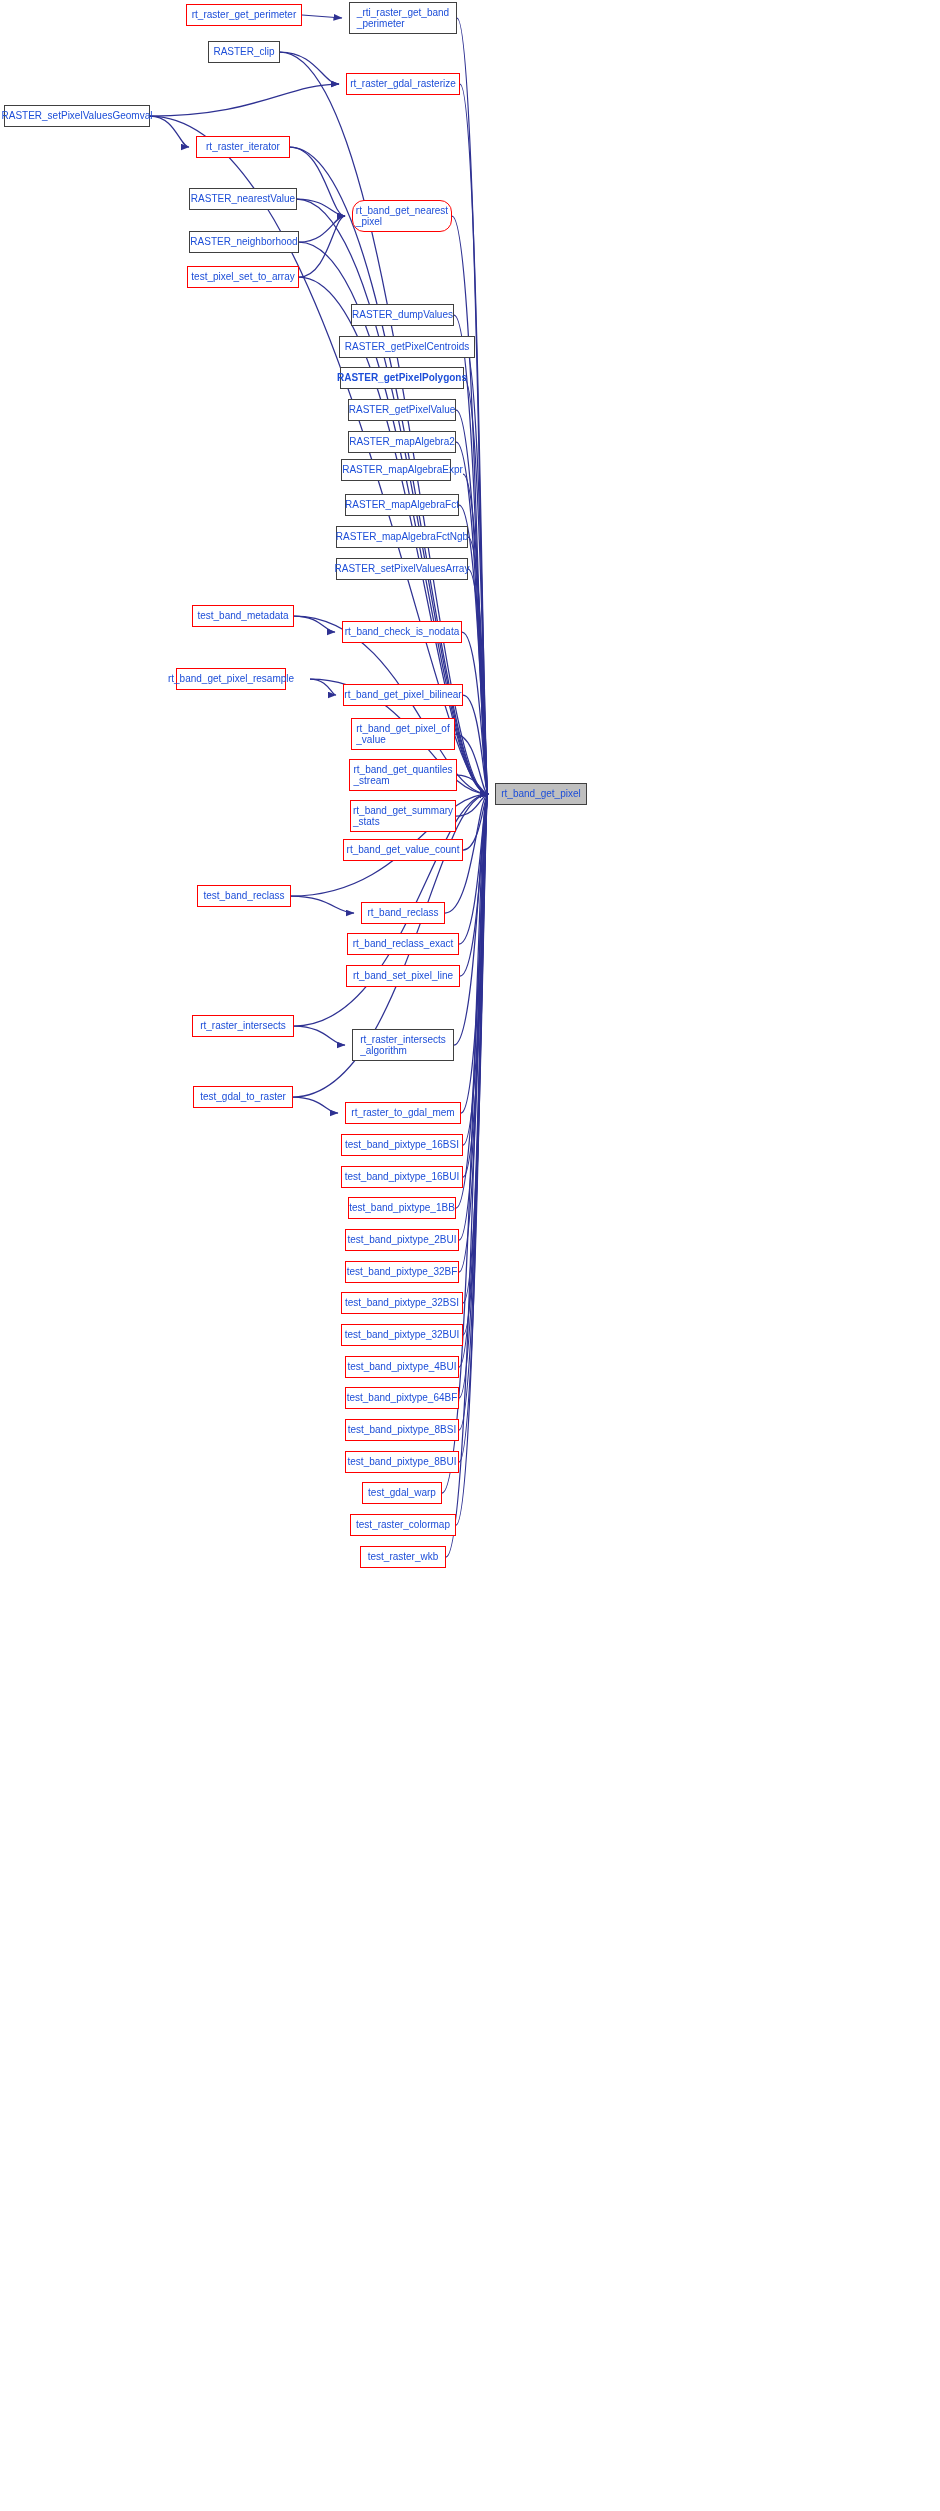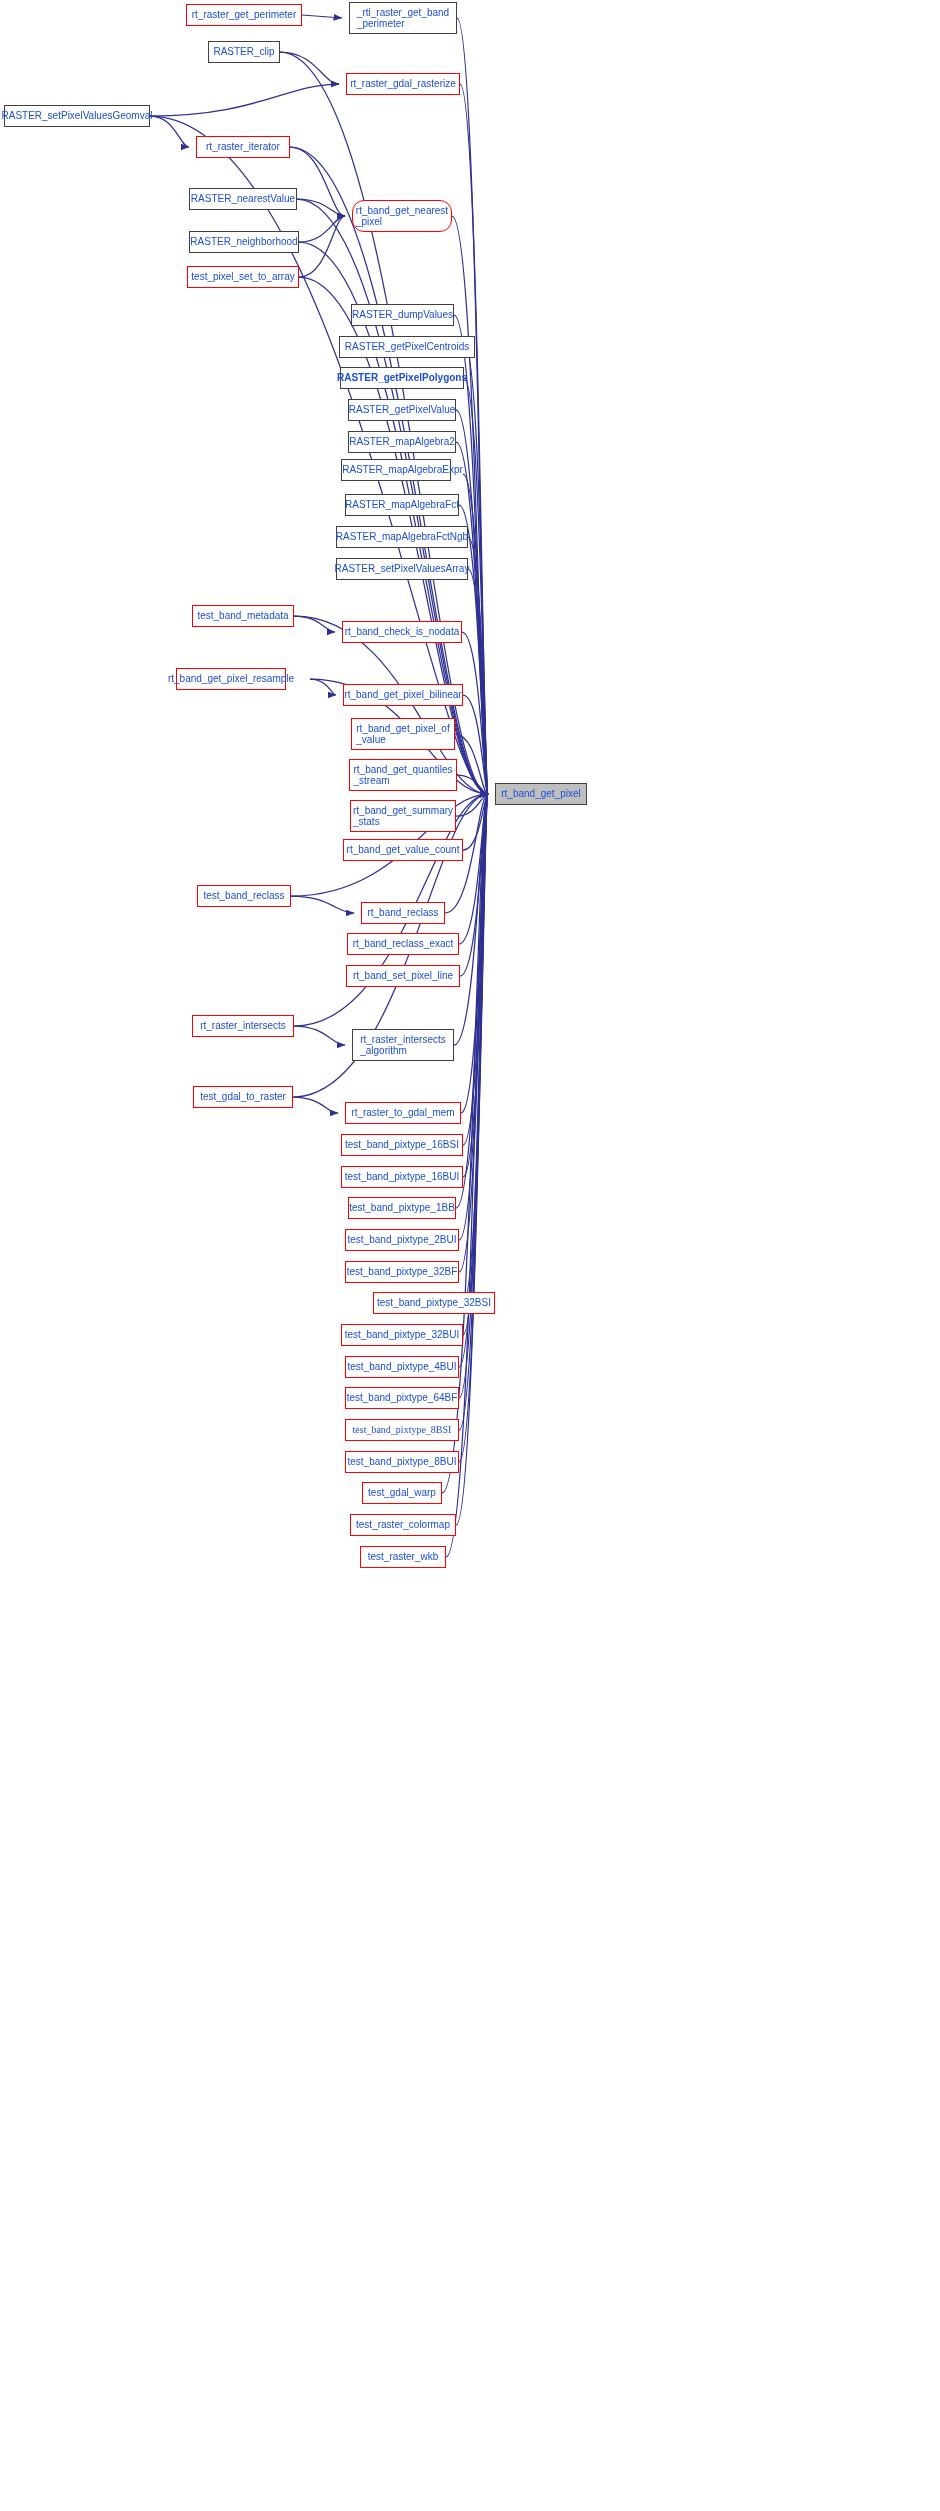--- a/index.html
+++ b/index.html
@@ -153,24 +153,24 @@
       <div class="node red" style="left: 192px; top: 1015px; width: 102px; height: 22px;">rt_raster_intersects</div>
       <div class="node black" style="left: 352px; top: 1029px; width: 102px; height: 32px;">rt_raster_intersects
 _algorithm</div>
       <div class="node red" style="left: 193px; top: 1086px; width: 100px; height: 22px;">test_gdal_to_raster</div>
       <div class="node red" style="left: 345px; top: 1102px; width: 116px; height: 22px;">rt_raster_to_gdal_mem</div>
       <div class="node red" style="left: 341px; top: 1134px; width: 122px; height: 22px;">test_band_pixtype_16BSI</div>
       <div class="node red" style="left: 341px; top: 1166px; width: 122px; height: 22px;">test_band_pixtype_16BUI</div>
       <div class="node red" style="left: 348px; top: 1197px; width: 108px; height: 22px;">test_band_pixtype_1BB</div>
       <div class="node red" style="left: 345px; top: 1229px; width: 114px; height: 22px;">test_band_pixtype_2BUI</div>
       <div class="node red" style="left: 345px; top: 1261px; width: 114px; height: 22px;">test_band_pixtype_32BF</div>
-      <div class="node red" style="left: 341px; top: 1292px; width: 122px; height: 22px; margin-left: 32px;">test_band_pixtype_32BSI</div>
+      <div class="node red" style="left: 341px; top: 1292px; width: 122px; height: 22px;">test_band_pixtype_32BSI</div>
       <div class="node red" style="left: 341px; top: 1324px; width: 122px; height: 22px;">test_band_pixtype_32BUI</div>
       <div class="node red" style="left: 345px; top: 1356px; width: 114px; height: 22px;">test_band_pixtype_4BUI</div>
       <div class="node red" style="left: 345px; top: 1387px; width: 114px; height: 22px;">test_band_pixtype_64BF</div>
-      <div class="node red" style="left: 345px; top: 1419px; width: 114px; height: 22px; font-family: Liberation Serif, serif;">test_band_pixtype_8BSI</div>
+      <div class="node red" style="left: 345px; top: 1419px; width: 114px; height: 22px;">test_band_pixtype_8BSI</div>
       <div class="node red" style="left: 345px; top: 1451px; width: 114px; height: 22px;">test_band_pixtype_8BUI</div>
       <div class="node red" style="left: 362px; top: 1482px; width: 80px; height: 22px;">test_gdal_warp</div>
       <div class="node red" style="left: 350px; top: 1514px; width: 106px; height: 22px;">test_raster_colormap</div>
       <div class="node red" style="left: 360px; top: 1546px; width: 86px; height: 22px;">test_raster_wkb</div>
       <div class="node grey" style="left: 495px; top: 783px; width: 92px; height: 22px;">rt_band_get_pixel</div>
     </div>
 </div>
 
 </body></html>

